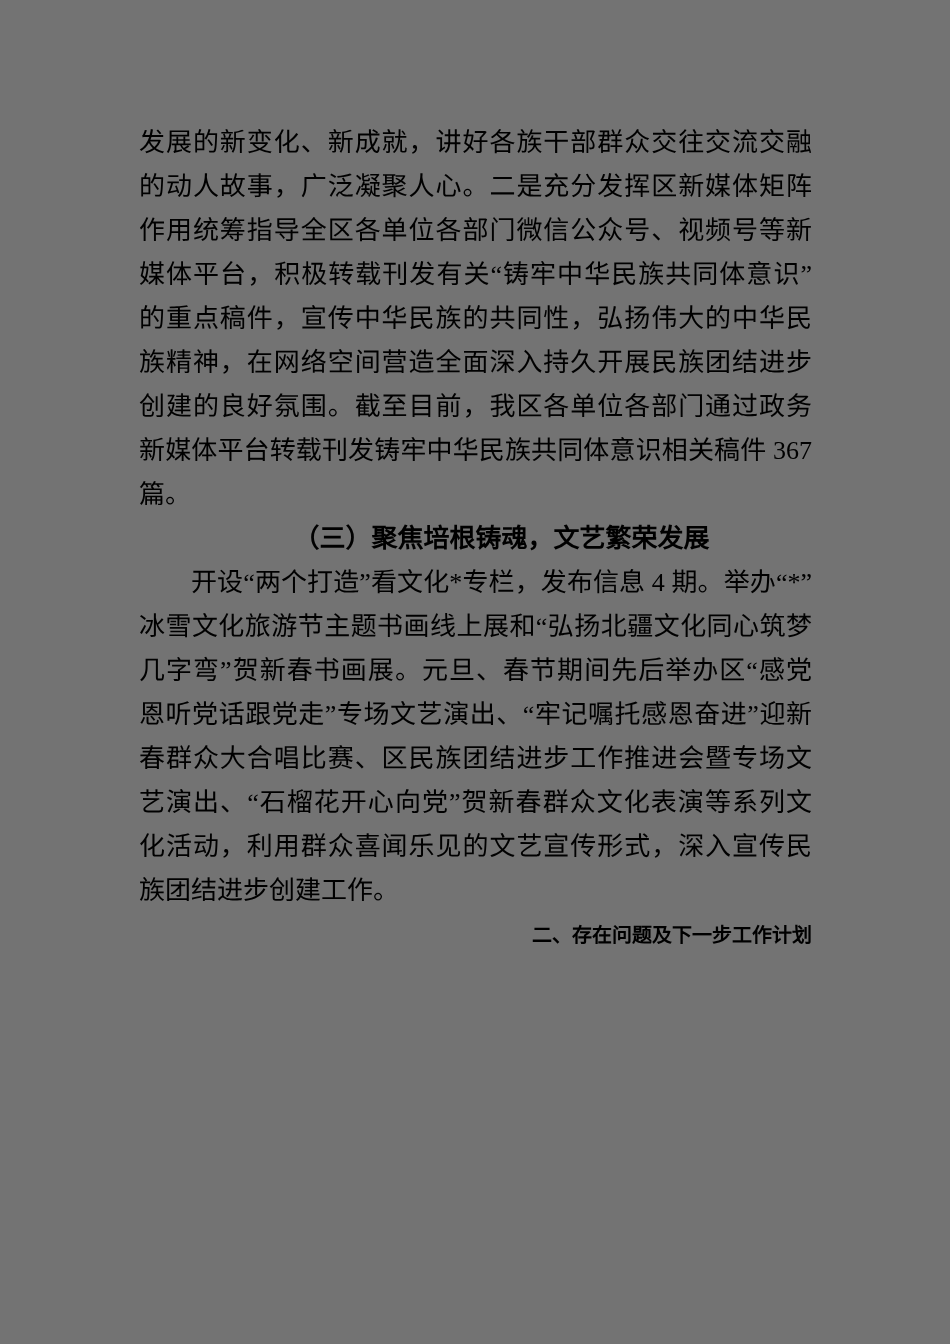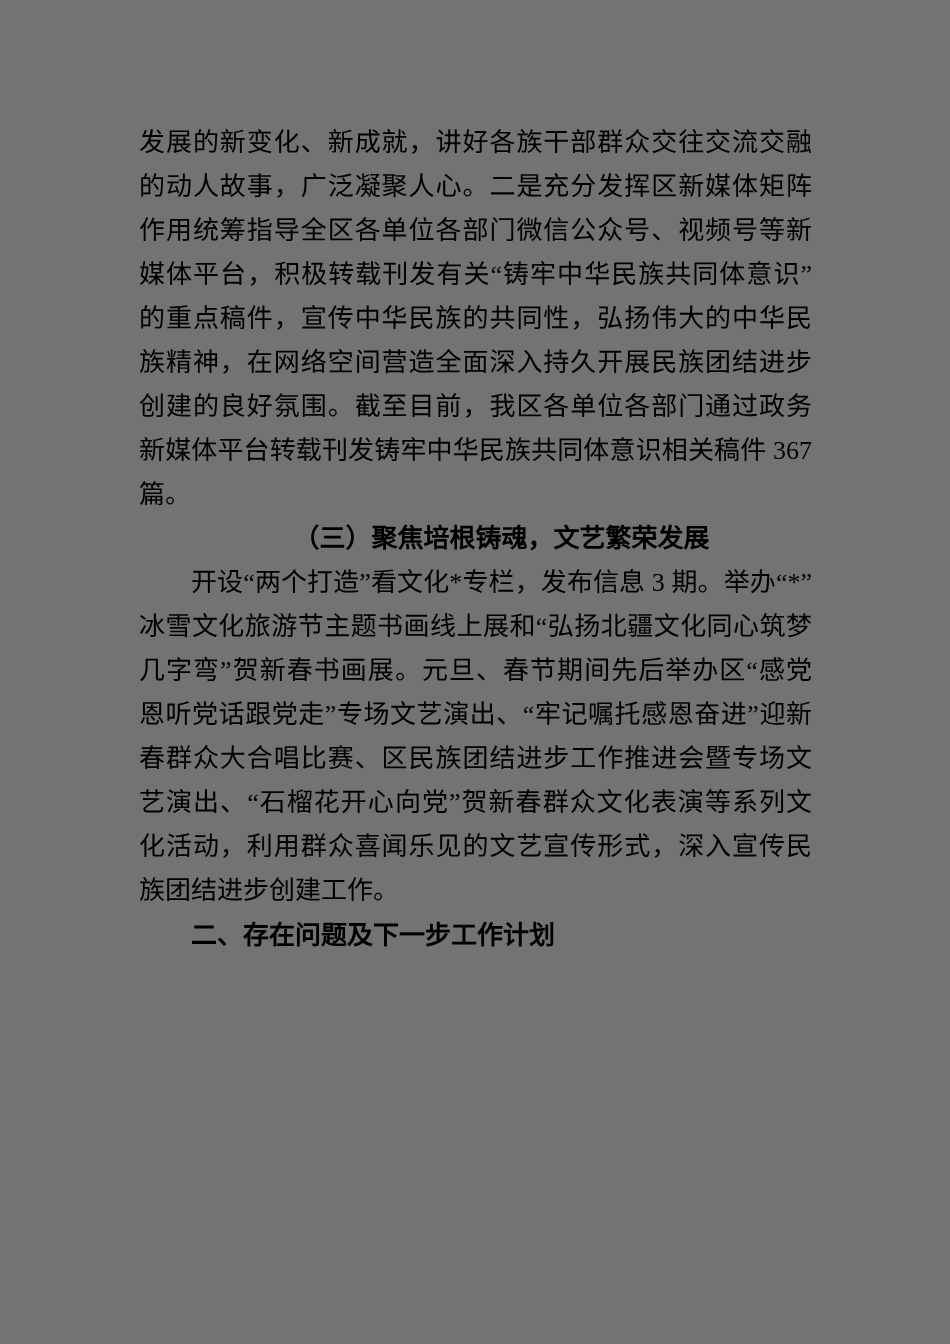--- a/index.html
+++ b/index.html
@@ -40,31 +40,31 @@
     font-size: 26px;
     line-height: 44px;
     color: #000000;
     margin: 0;
     text-indent: 2em;
     text-align: center;
   }
   .heading-hei {
     font-family: "Liberation Sans", "DejaVu Sans", sans-serif;
     font-weight: bold;
-    font-size: 26px;
+    font-size: 20px;
     line-height: 44px;
     color: #000000;
     margin: 0;
     text-indent: 2em;
-    text-align: left;
+    text-align: right;
   }
 </style>
 </head>
 <body>
 
 <div class="page">
   <div class="content">
     <p class="body-para no-indent">发展的新变化、新成就，讲好各族干部群众交往交流交融的动人故事，广泛凝聚人心。二是充分发挥区新媒体矩阵作用统筹指导全区各单位各部门微信公众号、视频号等新媒体平台，积极转载刊发有关“铸牢中华民族共同体意识”的重点稿件，宣传中华民族的共同性，弘扬伟大的中华民族精神，在网络空间营造全面深入持久开展民族团结进步创建的良好氛围。截至目前，我区各单位各部门通过政务新媒体平台转载刊发铸牢中华民族共同体意识相关稿件 367 篇。</p>
     <h3 class="heading-kaiti">（三）聚焦培根铸魂，文艺繁荣发展</h3>
-    <p class="body-para">开设“两个打造”看文化*专栏，发布信息 3 期。举办“*”冰雪文化旅游节主题书画线上展和“弘扬北疆文化同心筑梦几字弯”贺新春书画展。元旦、春节期间先后举办区“感党恩听党话跟党走”专场文艺演出、“牢记嘱托感恩奋进”迎新春群众大合唱比赛、区民族团结进步工作推进会暨专场文艺演出、“石榴花开心向党”贺新春群众文化表演等系列文化活动，利用群众喜闻乐见的文艺宣传形式，深入宣传民族团结进步创建工作。</p>
+    <p class="body-para">开设“两个打造”看文化*专栏，发布信息 4 期。举办“*”冰雪文化旅游节主题书画线上展和“弘扬北疆文化同心筑梦几字弯”贺新春书画展。元旦、春节期间先后举办区“感党恩听党话跟党走”专场文艺演出、“牢记嘱托感恩奋进”迎新春群众大合唱比赛、区民族团结进步工作推进会暨专场文艺演出、“石榴花开心向党”贺新春群众文化表演等系列文化活动，利用群众喜闻乐见的文艺宣传形式，深入宣传民族团结进步创建工作。</p>
     <h2 class="heading-hei">二、存在问题及下一步工作计划</h2>
   </div>
 </div>
 
 </body></html>

